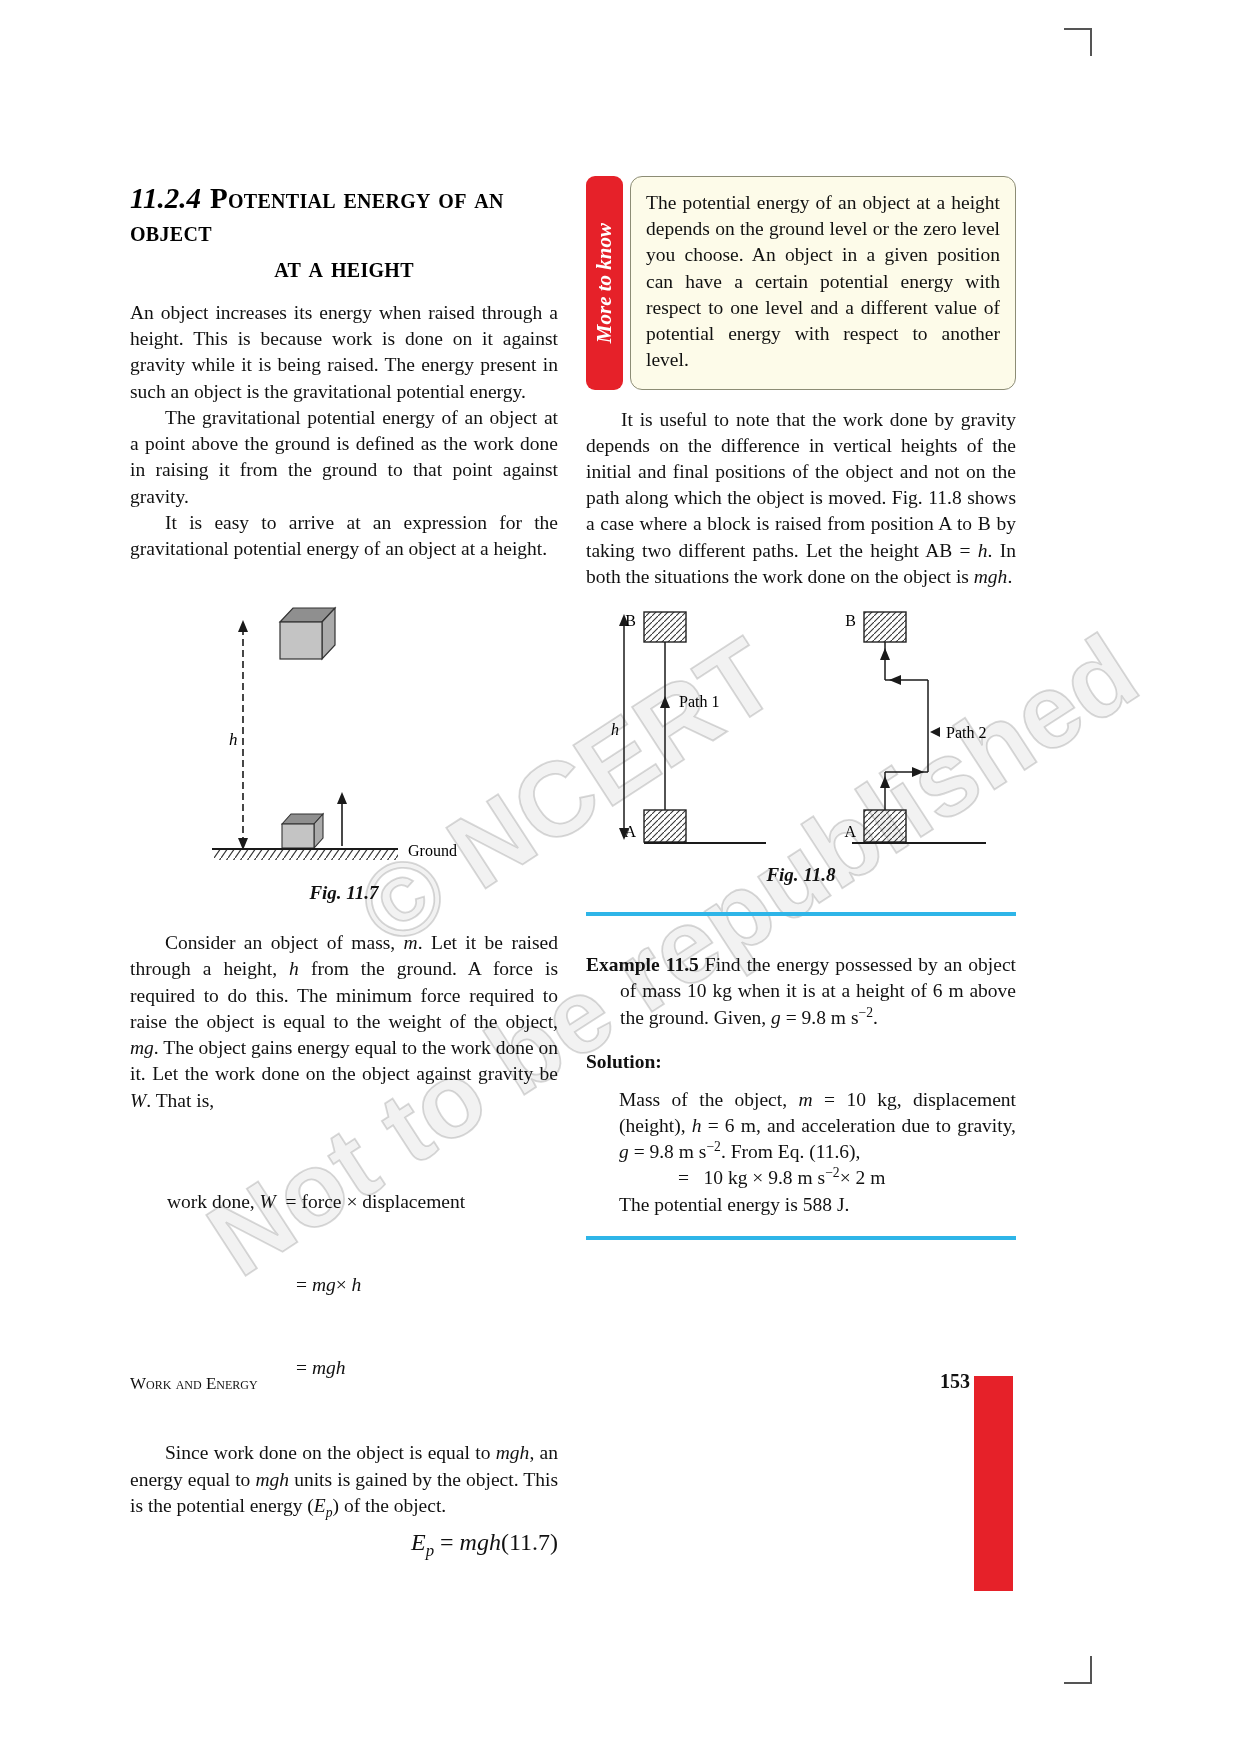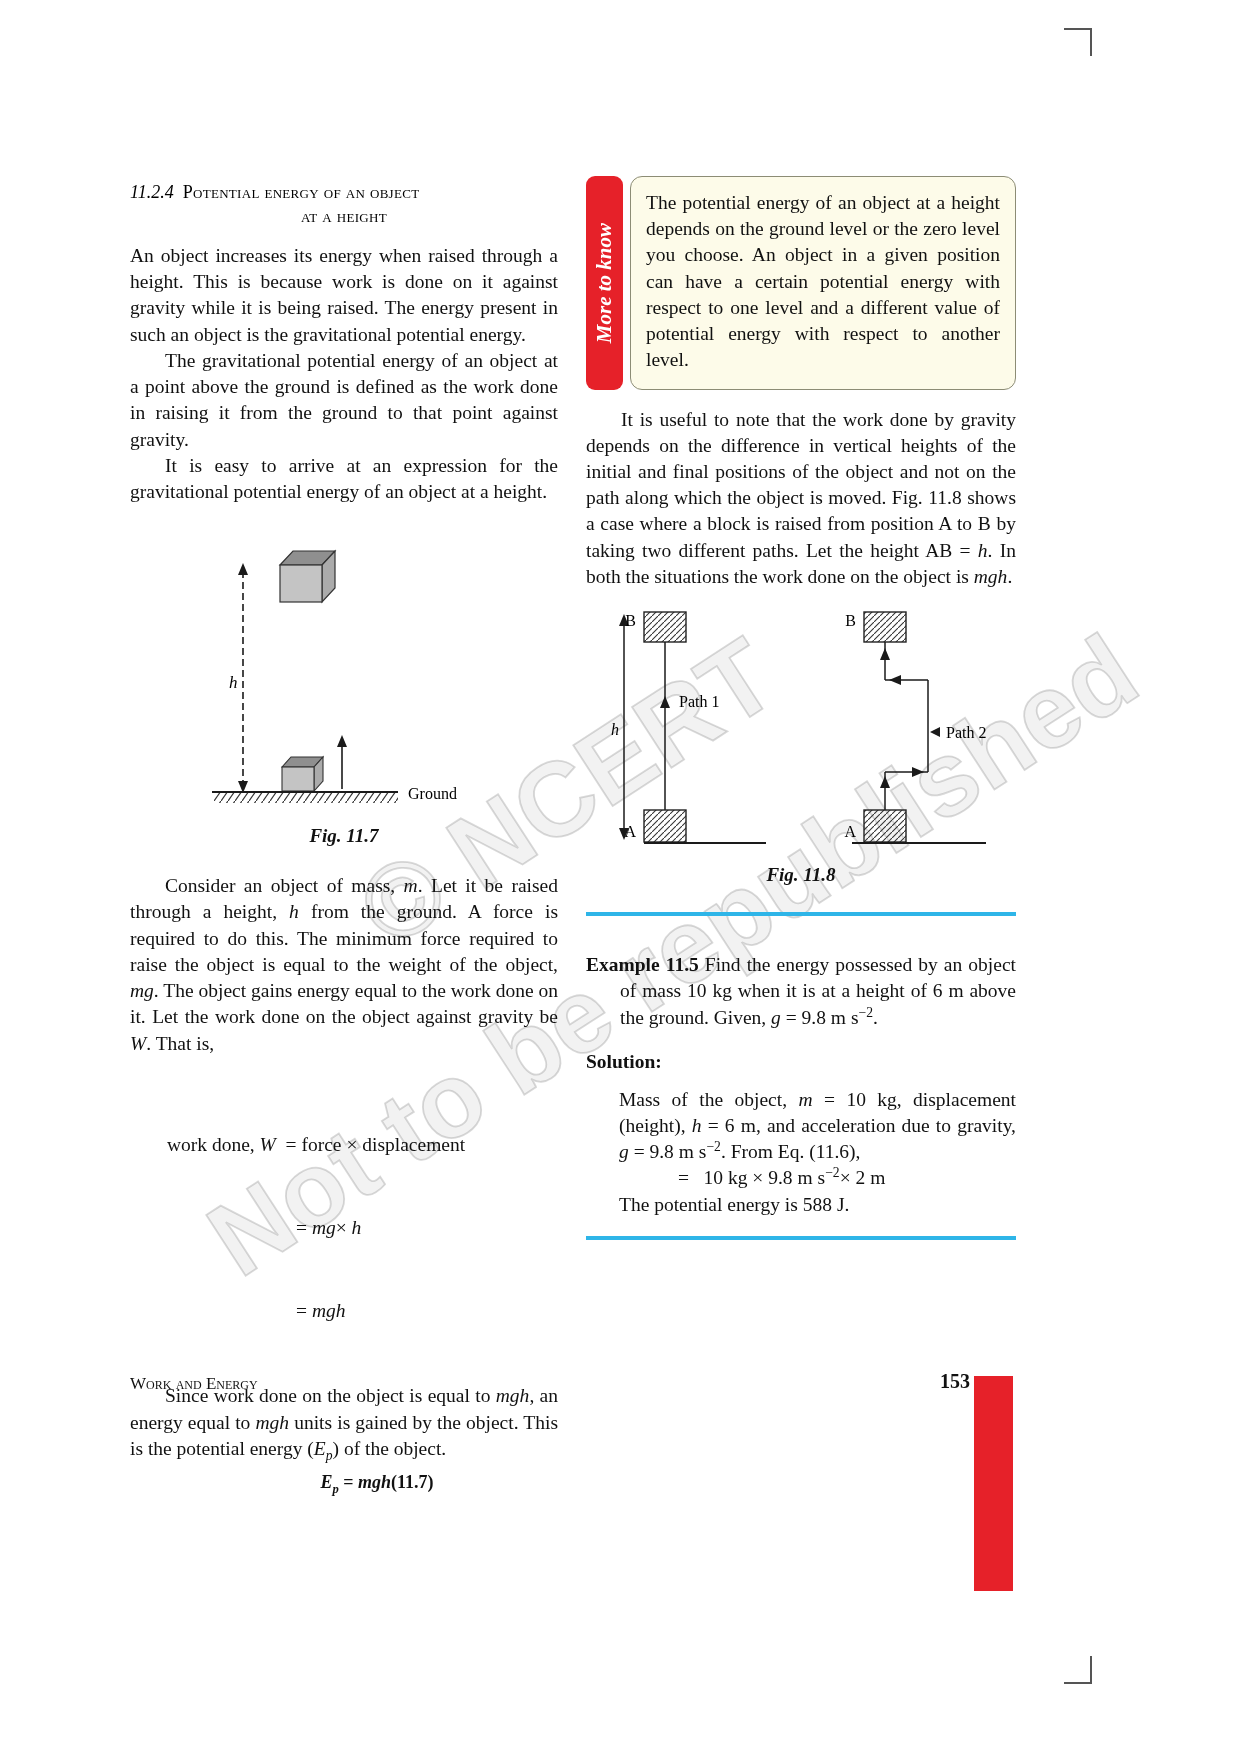--- a/index.html
+++ b/index.html
@@ -8,35 +8,35 @@
     position:relative; width:1240px; height:1755px; background:#fff;
     font-family:"Liberation Serif", serif; color:var(--text,#111);
     overflow:hidden;
   }
   
   .col-left  { position:absolute; left:130px; top:182px; width:428px; }
   .col-right { position:absolute; left:586px; top:176px; width:430px; }
   p.body { font-size:19.5px; line-height:1.345; text-align:justify; }
   .indent { text-indent:35px; }
   
-  .sec-head { font-size:18px; margin-bottom:16px; color:#000; font-weight:normal; }
+  .sec-head { font-size:29px; margin-bottom:16px; color:#000; font-weight:bold; }
   .sec-num  { font-style:italic; margin-right:9px; }
   .sec-title{ font-variant:small-caps; letter-spacing:0.3px; }
   .sec-line2{ display:block; text-align:center; margin-top:3px; }
   
   .fig { margin:36px 0 0; text-align:center; }
   .fig8 { margin-top:14px; }
   .figcap { text-align:center; font-weight:bold; font-style:italic; font-size:19px; margin-top:12px; }
   .fig-svg { display:block; }
   
   .p4 { margin-top:26px; }
   .eq-block { font-size:19.5px; line-height:1.42; margin:3px 0; white-space:pre-wrap; }
   .eq-l1 { margin-left:37px;margin-top:16px; }
   .eq-l2 { margin-left:166px; }
-  .eq-117 { display:flex; justify-content:center; font-size:18px; margin-top:10px;font-weight:bold; }
+  .eq-117 { display:flex; justify-content:flex-end; font-size:24px; margin-top:10px; }
   .eq-117 .lhs { margin-left:66px; }
   sup { font-size:70%; vertical-align:super; line-height:0; }
   sub { font-size:70%; vertical-align:sub;   line-height:0; }
   
   .mtk { display:flex; gap:7px; align-items:stretch; }
   .mtk-tab { flex:0 0 37px; background:var(--accent_red,#e62129); border-radius:9px;
              display:flex; align-items:center; justify-content:center; }
   .mtk-tab span { writing-mode:vertical-rl; transform:rotate(180deg); color:#fff;
                   font-weight:bold; font-style:italic; font-size:21px; white-space:nowrap; }
   .mtk-box { flex:1; background:var(--note_bg,#fdfbe9); border:1.5px solid var(--note_border,#8c8c75);

